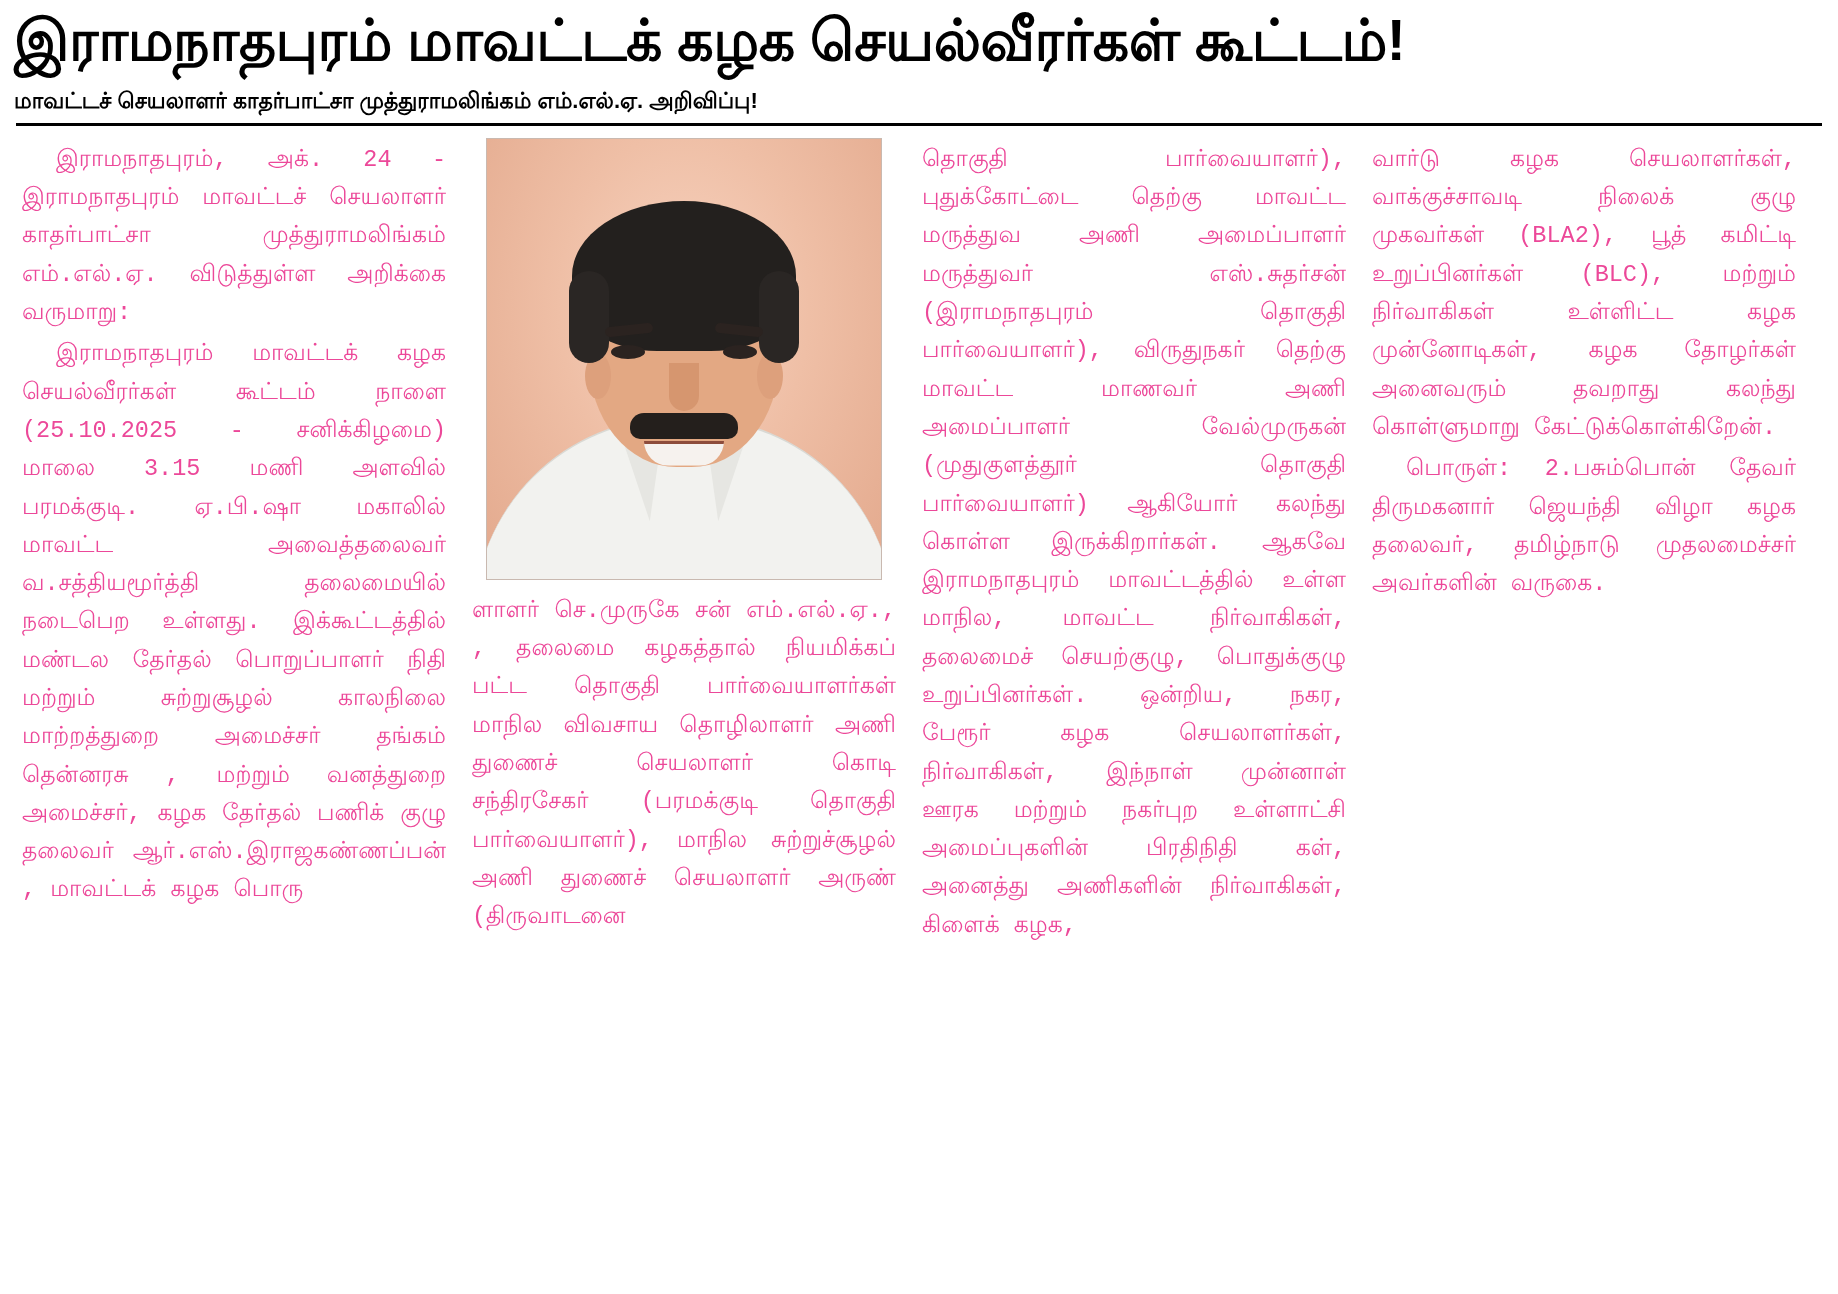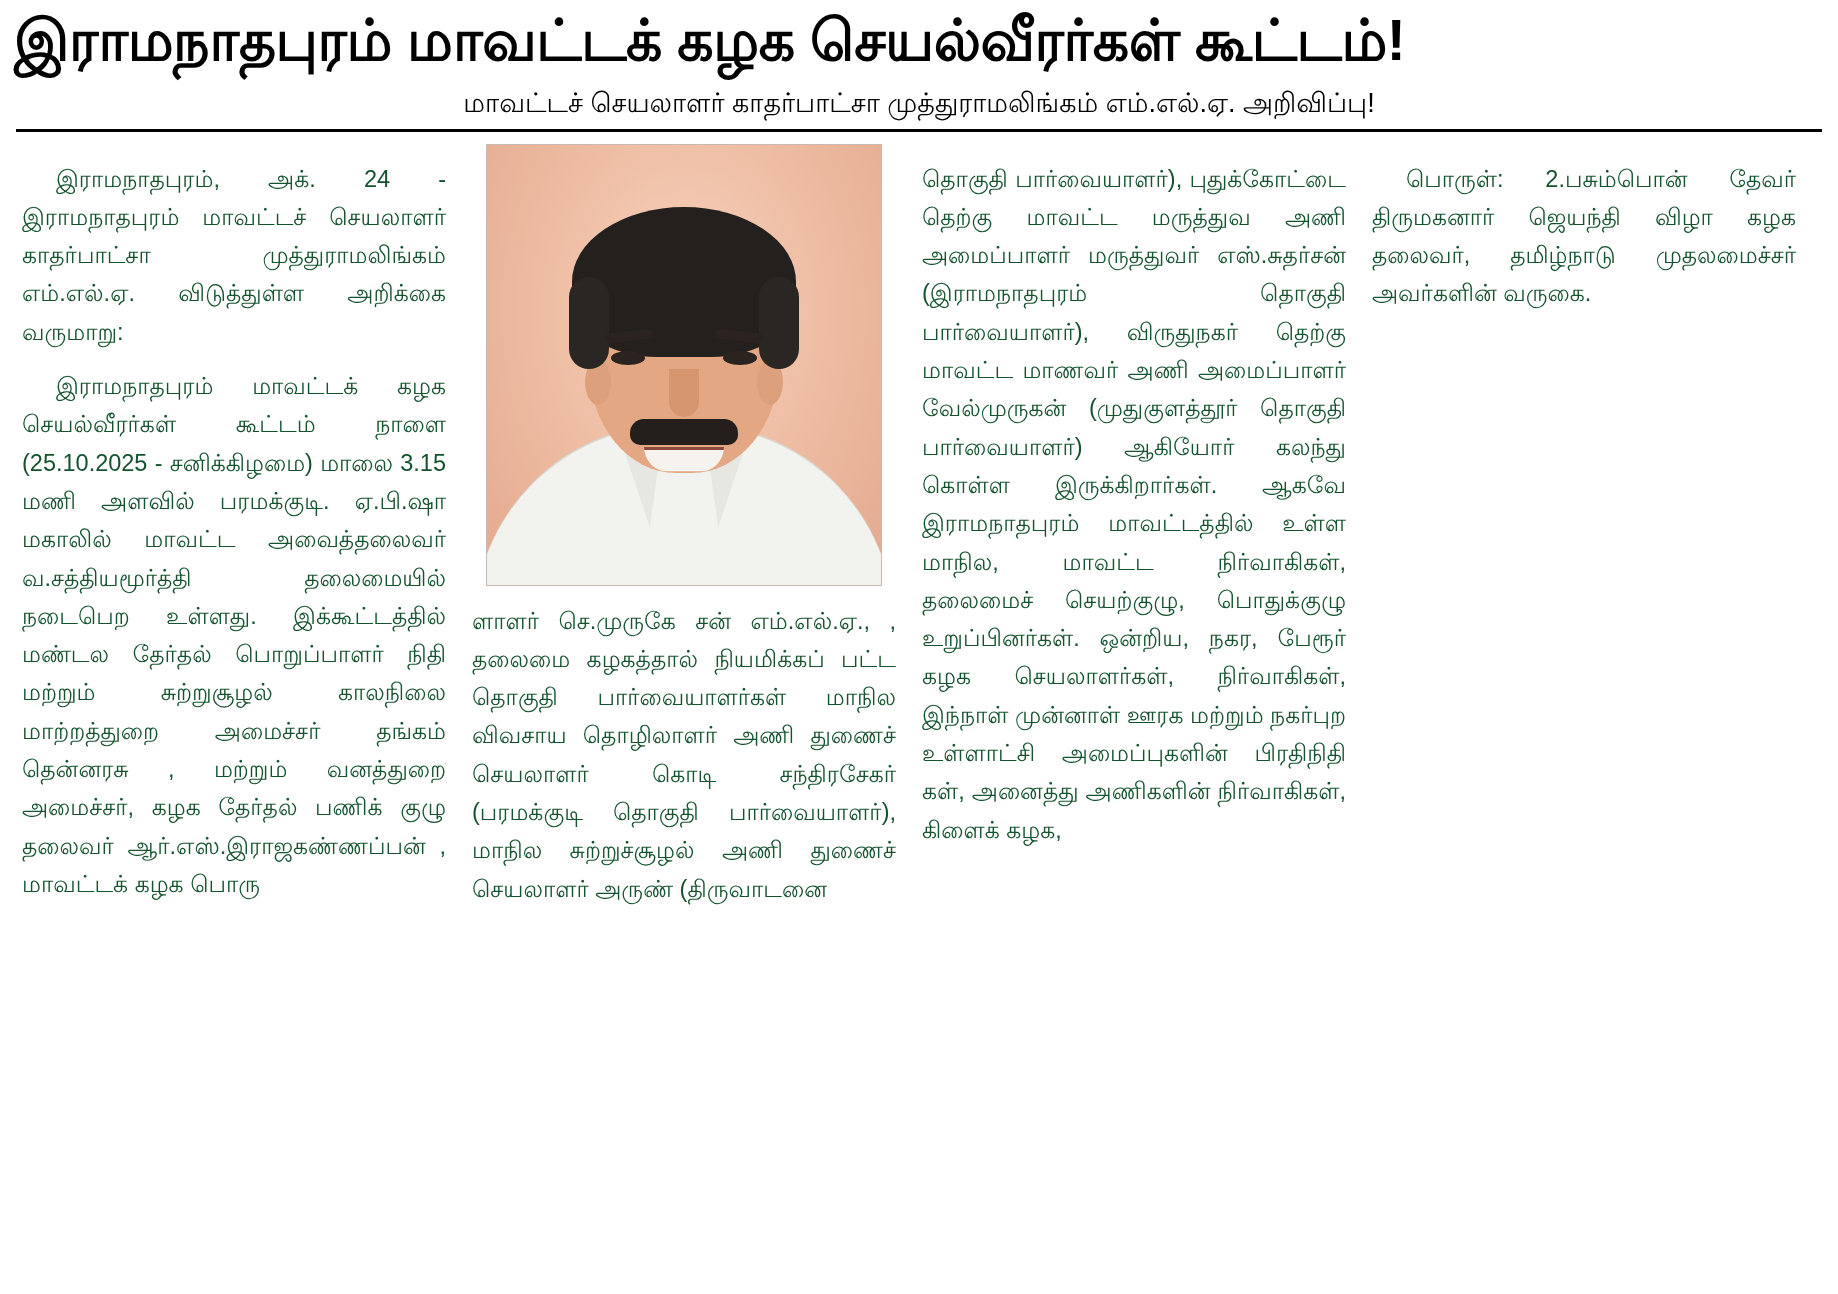--- a/index.html
+++ b/index.html
@@ -29,23 +29,23 @@
     font-weight: 700;
     font-size: 57px;
     line-height: 1.08;
     letter-spacing: -0.5px;
     color: #000;
     margin: 4px 0 0 0;
     padding: 6px 0 2px 0;
     white-space: nowrap;
   }
   .subheadline {
-    text-align: center;
-    font-weight: 400;
-    font-size: 27px;
+    text-align: left;
+    font-weight: 700;
+    font-size: 22px;
     line-height: 1.15;
     color: #000;
     margin: 14px 0 6px 0;
     white-space: nowrap;
   }
   .rule {
     height: 3px;
     background: #000;
     margin: 10px 2px 12px 2px;
   }
@@ -55,27 +55,27 @@
     display: flex;
     gap: 26px;
     align-items: flex-start;
     padding: 0 8px;
   }
   .col {
     width: 424px;
     flex: 0 0 424px;
   }
   .col p {
-    margin: 16px 0 0 0;
+    margin: 3px 0 0 0;
     text-align: justify;
     text-justify: inter-word;
     font-size: 23.5px;
     line-height: 1.63;
-    color: #14532d;
-    font-family: Liberation Sans, sans-serif;
+    color: #ec4899;
+    font-family: Liberation Mono, monospace;
     text-indent: 34px;
     hyphens: none;
   }
   .col p.cont {
     text-indent: 0;
   }
 
   
   .photo-wrap {
     width: 424px;
@@ -264,17 +264,18 @@
         <div class="photo-caption"></div>
       </div>
       <p class="cont">ளாளர் செ.முருகே சன் எம்.எல்.ஏ., , தலைமை கழகத்தால் நியமிக்கப் பட்ட தொகுதி பார்வையாளர்கள் மாநில விவசாய தொழிலாளர் அணி துணைச் செயலாளர் கொடி சந்திரசேகர் (பரமக்குடி தொகுதி பார்வையாளர்), மாநில சுற்றுச்சூழல் அணி துணைச் செயலாளர் அருண் (திருவாடனை</p>
     </div>
 
     <div class="col">
       <p class="cont">தொகுதி பார்வையாளர்), புதுக்கோட்டை தெற்கு மாவட்ட மருத்துவ அணி அமைப்பாளர் மருத்துவர் எஸ்.சுதர்சன் (இராமநாதபுரம் தொகுதி பார்வையாளர்), விருதுநகர் தெற்கு மாவட்ட மாணவர் அணி அமைப்பாளர் வேல்முருகன் (முதுகுளத்தூர் தொகுதி பார்வையாளர்) ஆகியோர் கலந்து கொள்ள இருக்கிறார்கள். ஆகவே இராமநாதபுரம் மாவட்டத்தில் உள்ள மாநில, மாவட்ட நிர்வாகிகள், தலைமைச் செயற்குழு, பொதுக்குழு உறுப்பினர்கள். ஒன்றிய, நகர, பேரூர் கழக செயலாளர்கள், நிர்வாகிகள், இந்நாள் முன்னாள் ஊரக மற்றும் நகர்புற உள்ளாட்சி அமைப்புகளின் பிரதிநிதி கள், அனைத்து அணிகளின் நிர்வாகிகள், கிளைக் கழக,</p>
     </div>
 
     <div class="col">
+      <p class="cont">வார்டு கழக செயலாளர்கள், வாக்குச்சாவடி நிலைக் குழு முகவர்கள் (BLA2), பூத் கமிட்டி உறுப்பினர்கள் (BLC), மற்றும் நிர்வாகிகள் உள்ளிட்ட கழக முன்னோடிகள், கழக தோழர்கள் அனைவரும் தவறாது கலந்து கொள்ளுமாறு கேட்டுக்கொள்கிறேன்.</p>
       <p>பொருள்: 2.பசும்பொன் தேவர் திருமகனார் ஜெயந்தி விழா கழக தலைவர், தமிழ்நாடு முதலமைச்சர் அவர்களின் வருகை.</p>
     </div>
 
   </div>
 </div>
 
 </body></html>

